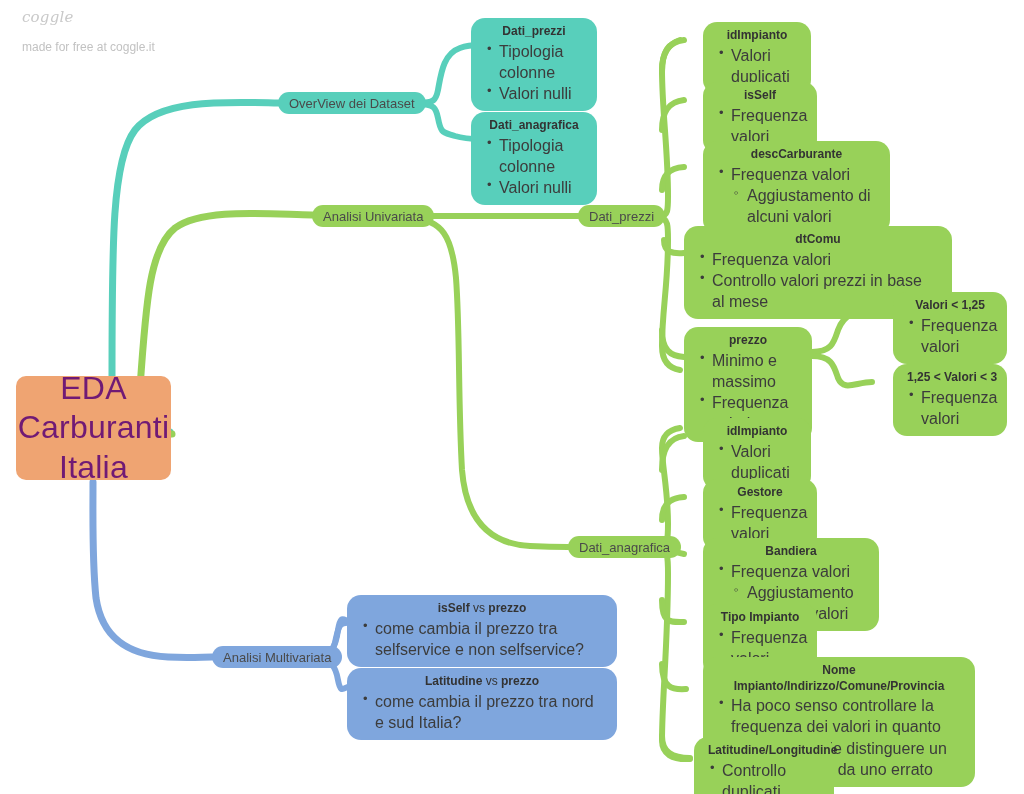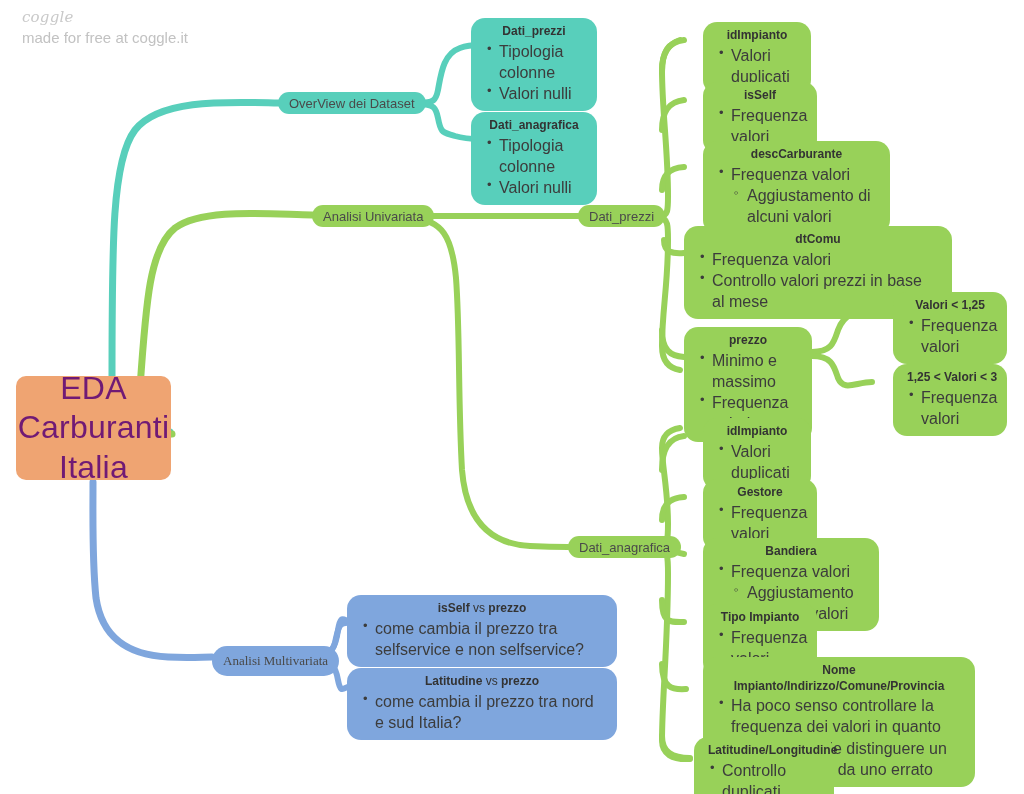--- a/index.html
+++ b/index.html
@@ -31,23 +31,23 @@
     width: 260px;
   }
   .brand-logo {
     font-family: "DejaVu Serif", serif;
     font-style: italic;
     font-size: 15px;
     color: #c9c9c9;
     letter-spacing: .2px;
   }
   .brand-sub {
-    font-size: 15px;
+    font-size: 12px;
     color: #c2c2c2;
-    margin-top: 3px;
+    margin-top: 14px;
   }
 
   
   .root-node {
     position: absolute;
     box-sizing: border-box;
     background: #efa472;
     color: #701a75;
     display: flex;
     align-items: center;
@@ -299,21 +299,21 @@
     </ul>
   </div>
 
   <div class="card green" style="left:694px; top:737px; width:140px;">
     <div class="card-title" style="text-align:left;">Latitudine/Longitudine</div>
     <ul class="bullets">
       <li>Controllo duplicati</li>
     </ul>
   </div>
 
-  <div class="pill blue" style="left:212px; top:646px; height:30px;font-family:Liberation Serif, serif;">Analisi Multivariata</div>
+  <div class="pill blue" style="left:212px; top:646px; height:22px;">Analisi Multivariata</div>
 
   <div class="card blue" style="left:347px; top:595px; width:270px;">
     <div class="card-title">
       <span>isSelf</span><span class="vs-plain"> vs </span><span>prezzo</span>
     </div>
     <ul class="bullets">
       <li>come cambia il prezzo tra selfservice e non selfservice?</li>
     </ul>
   </div>
 

